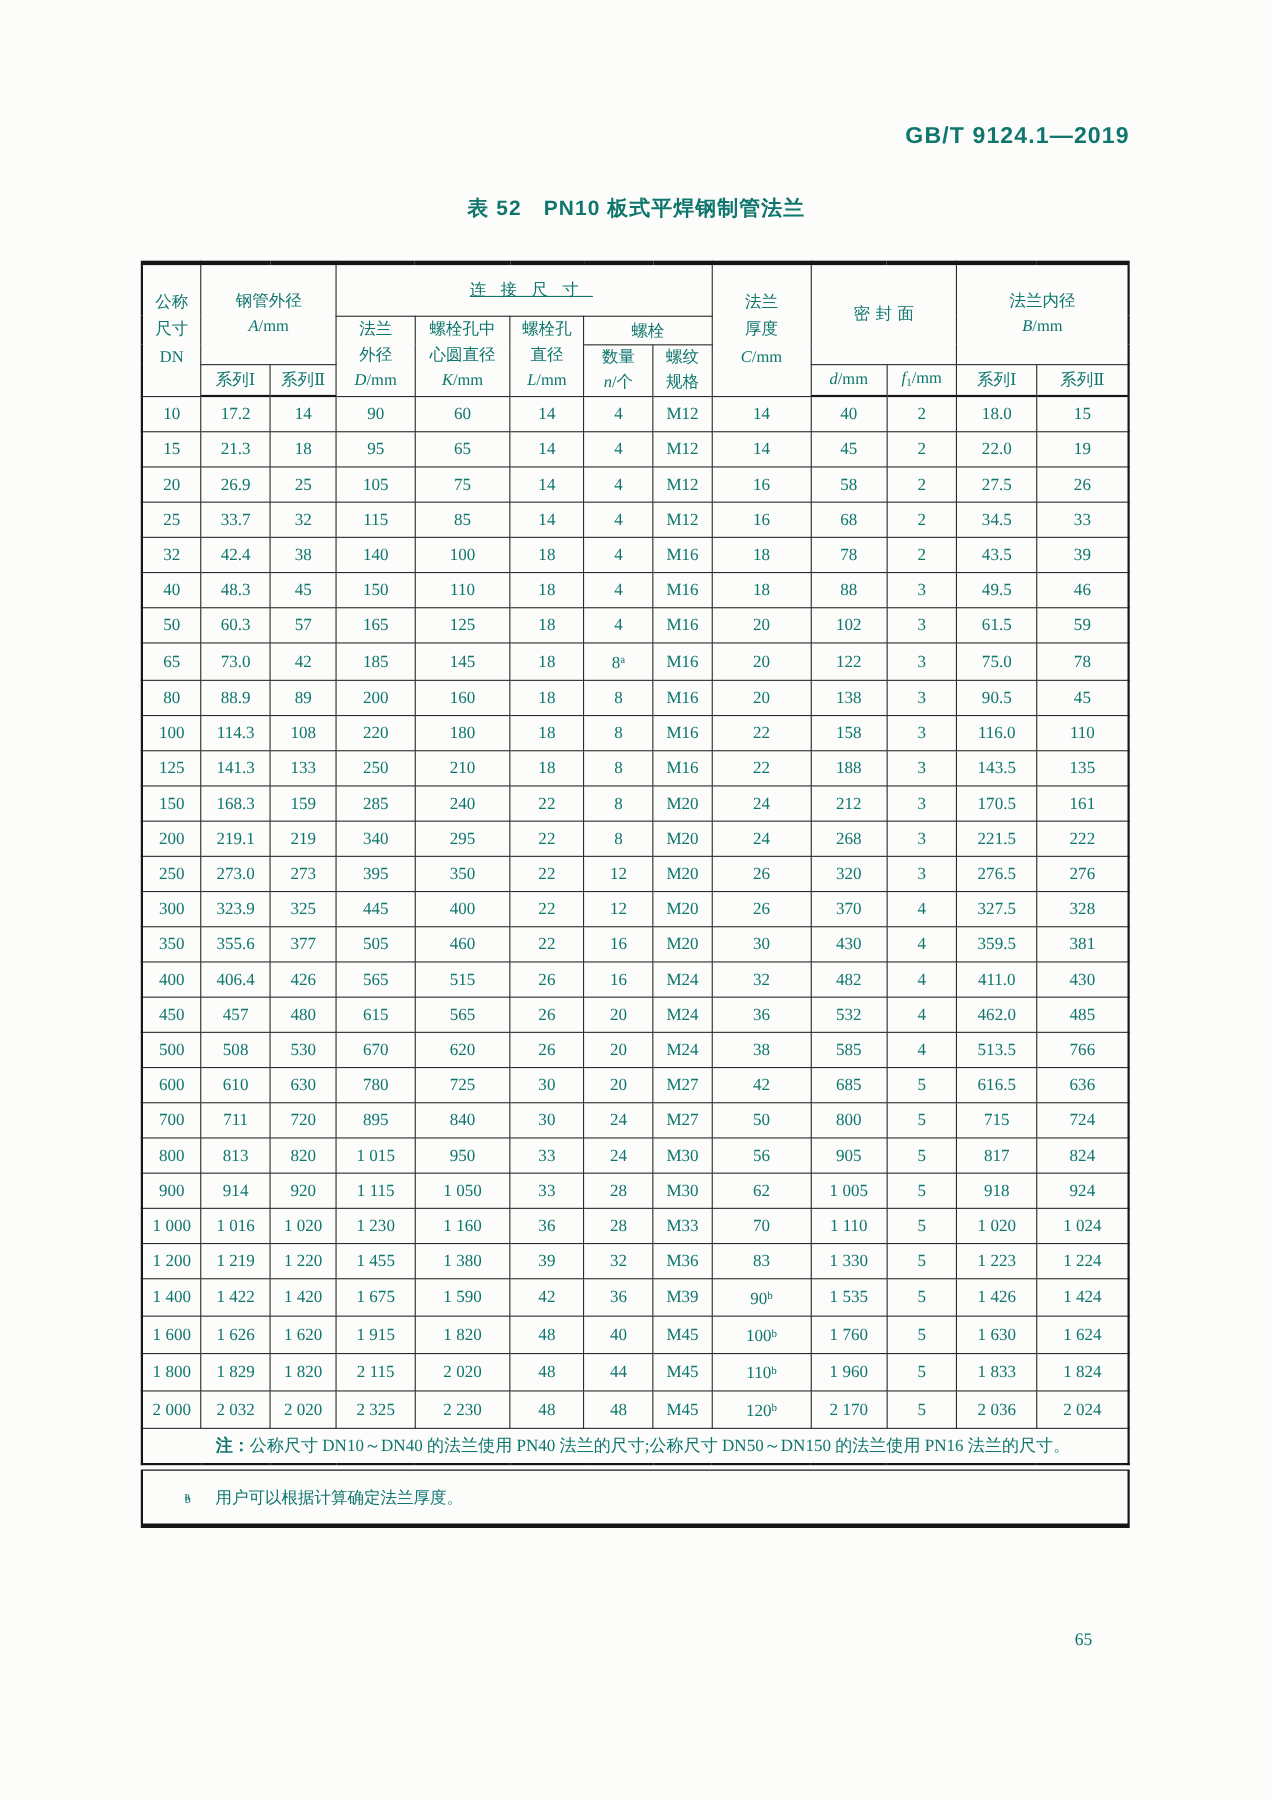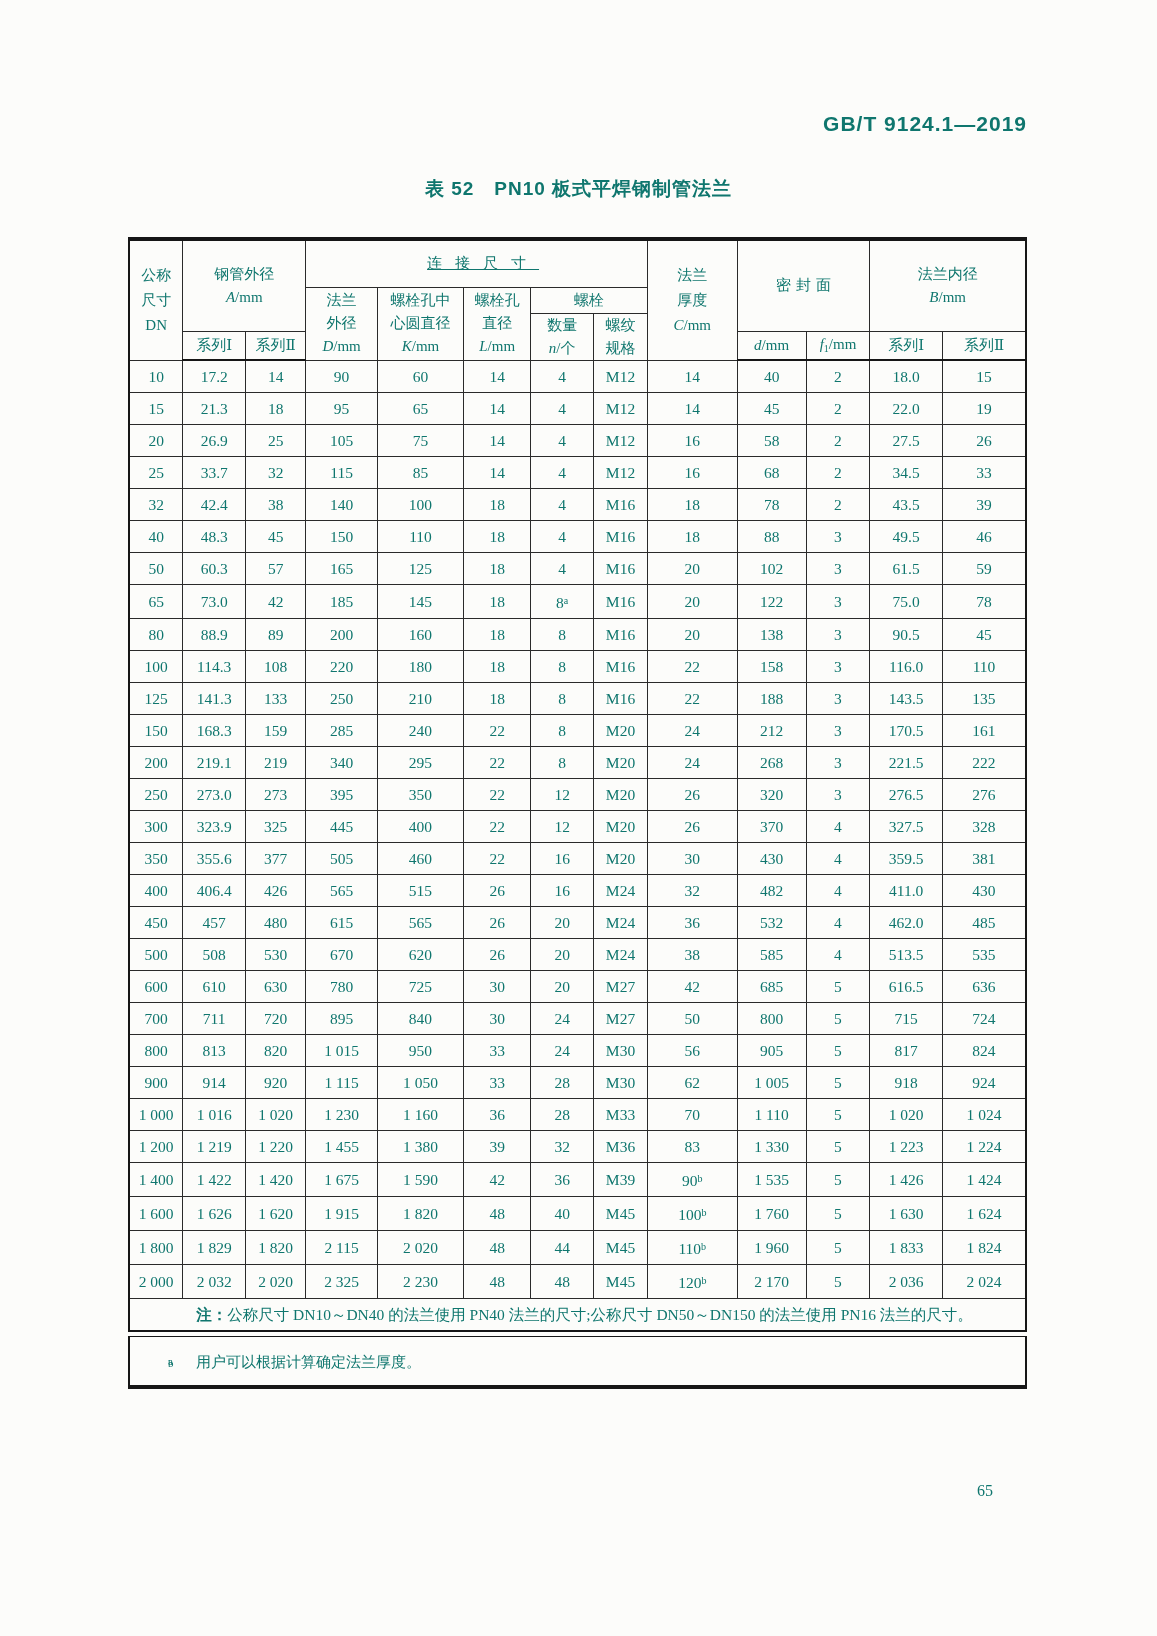--- a/index.html
+++ b/index.html
@@ -442,21 +442,21 @@
             <td>530</td>
             <td>670</td>
             <td>620</td>
             <td>26</td>
             <td>20</td>
             <td>M24</td>
             <td>38</td>
             <td>585</td>
             <td>4</td>
             <td>513.5</td>
-            <td>535</td>
+            <td>766</td>
           </tr>
 
           <tr>
             <td>600</td>
             <td>610</td>
             <td>630</td>
             <td>780</td>
             <td>725</td>
             <td>30</td>
             <td>20</td>

